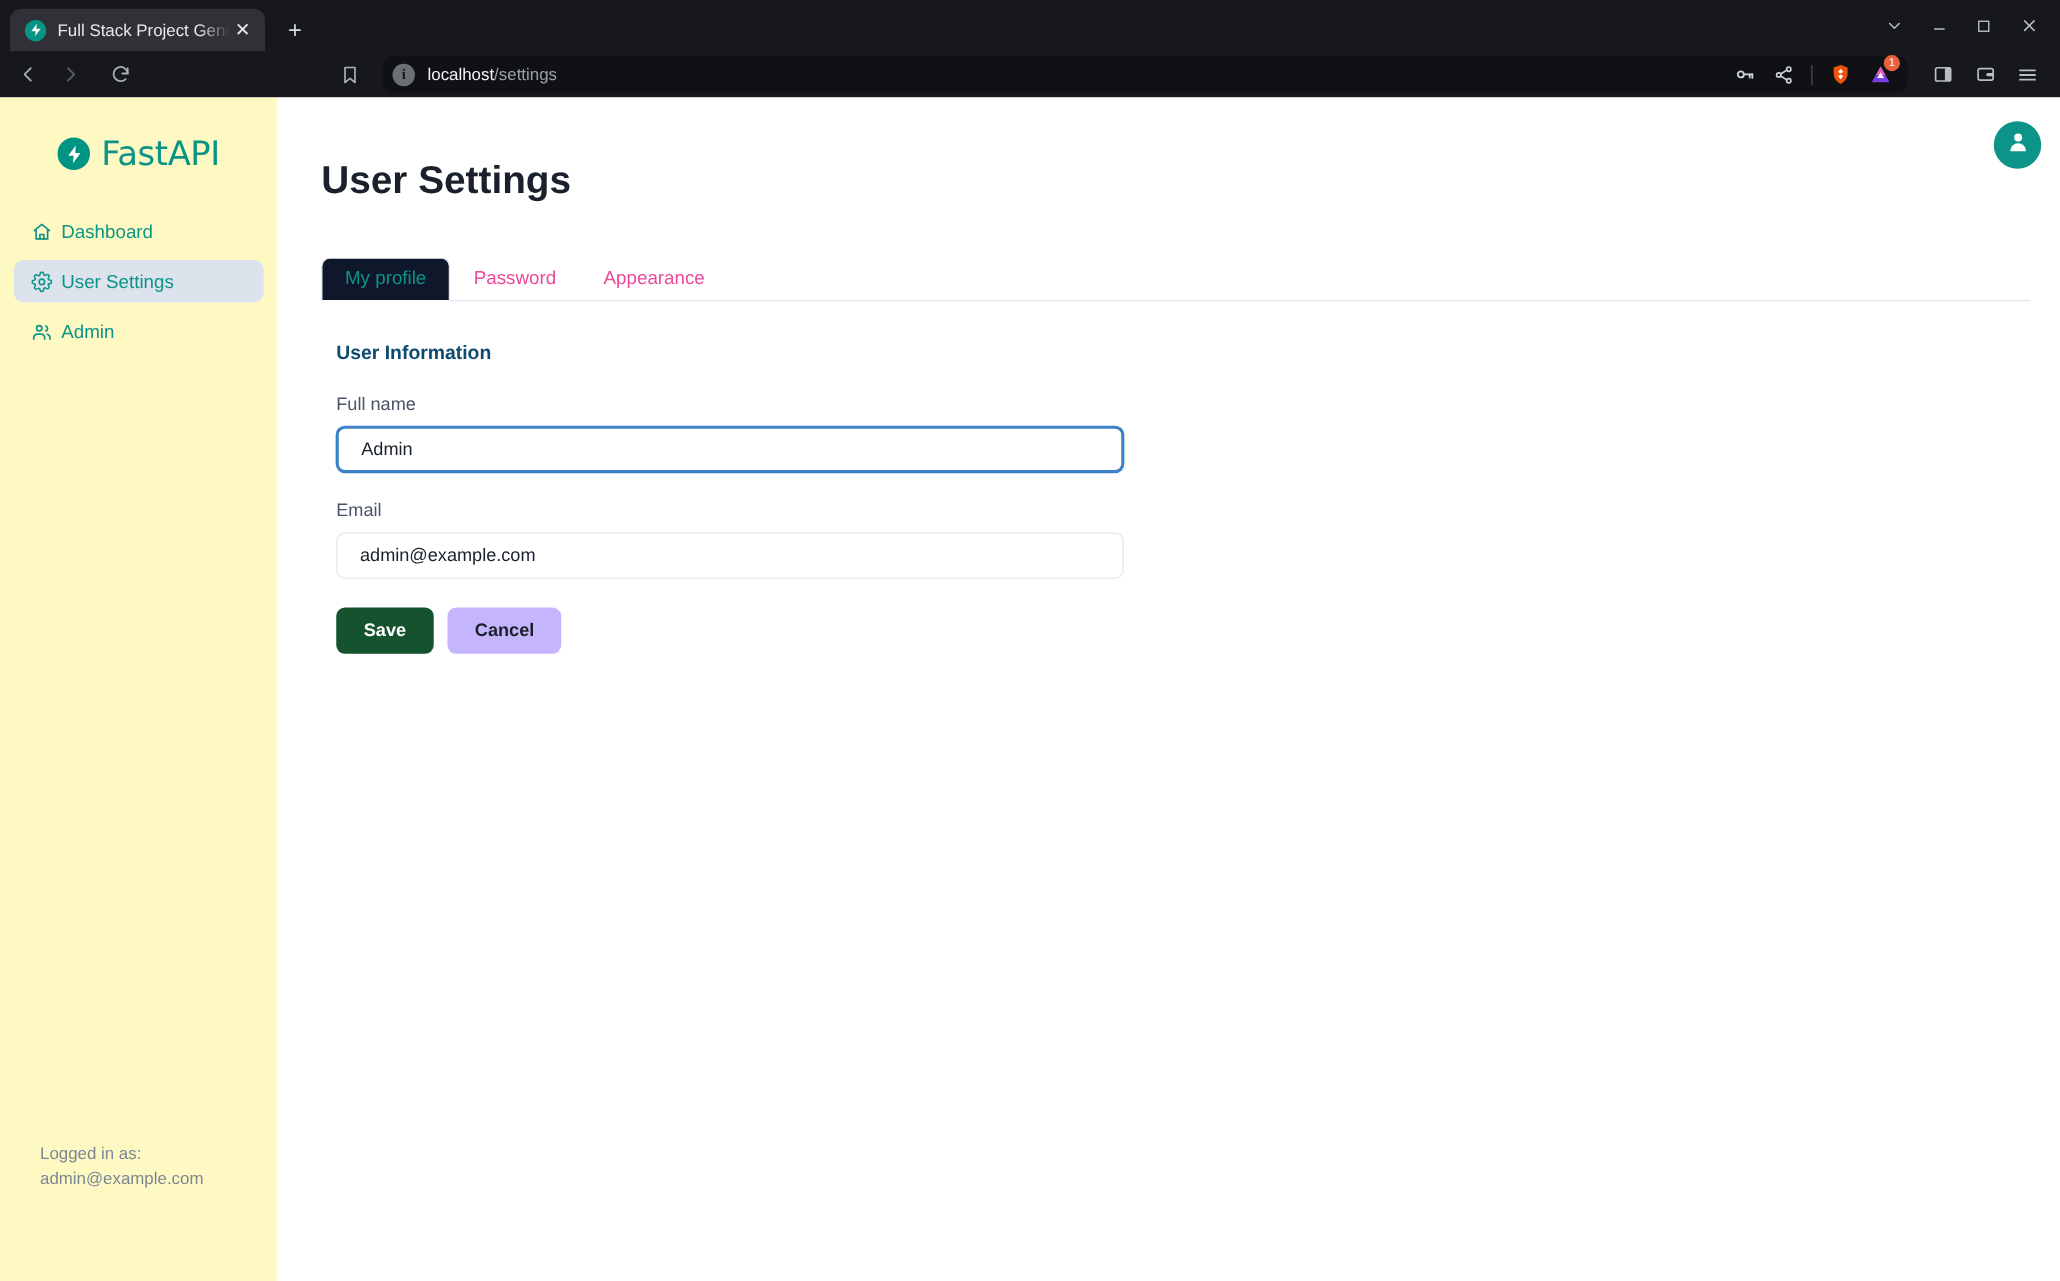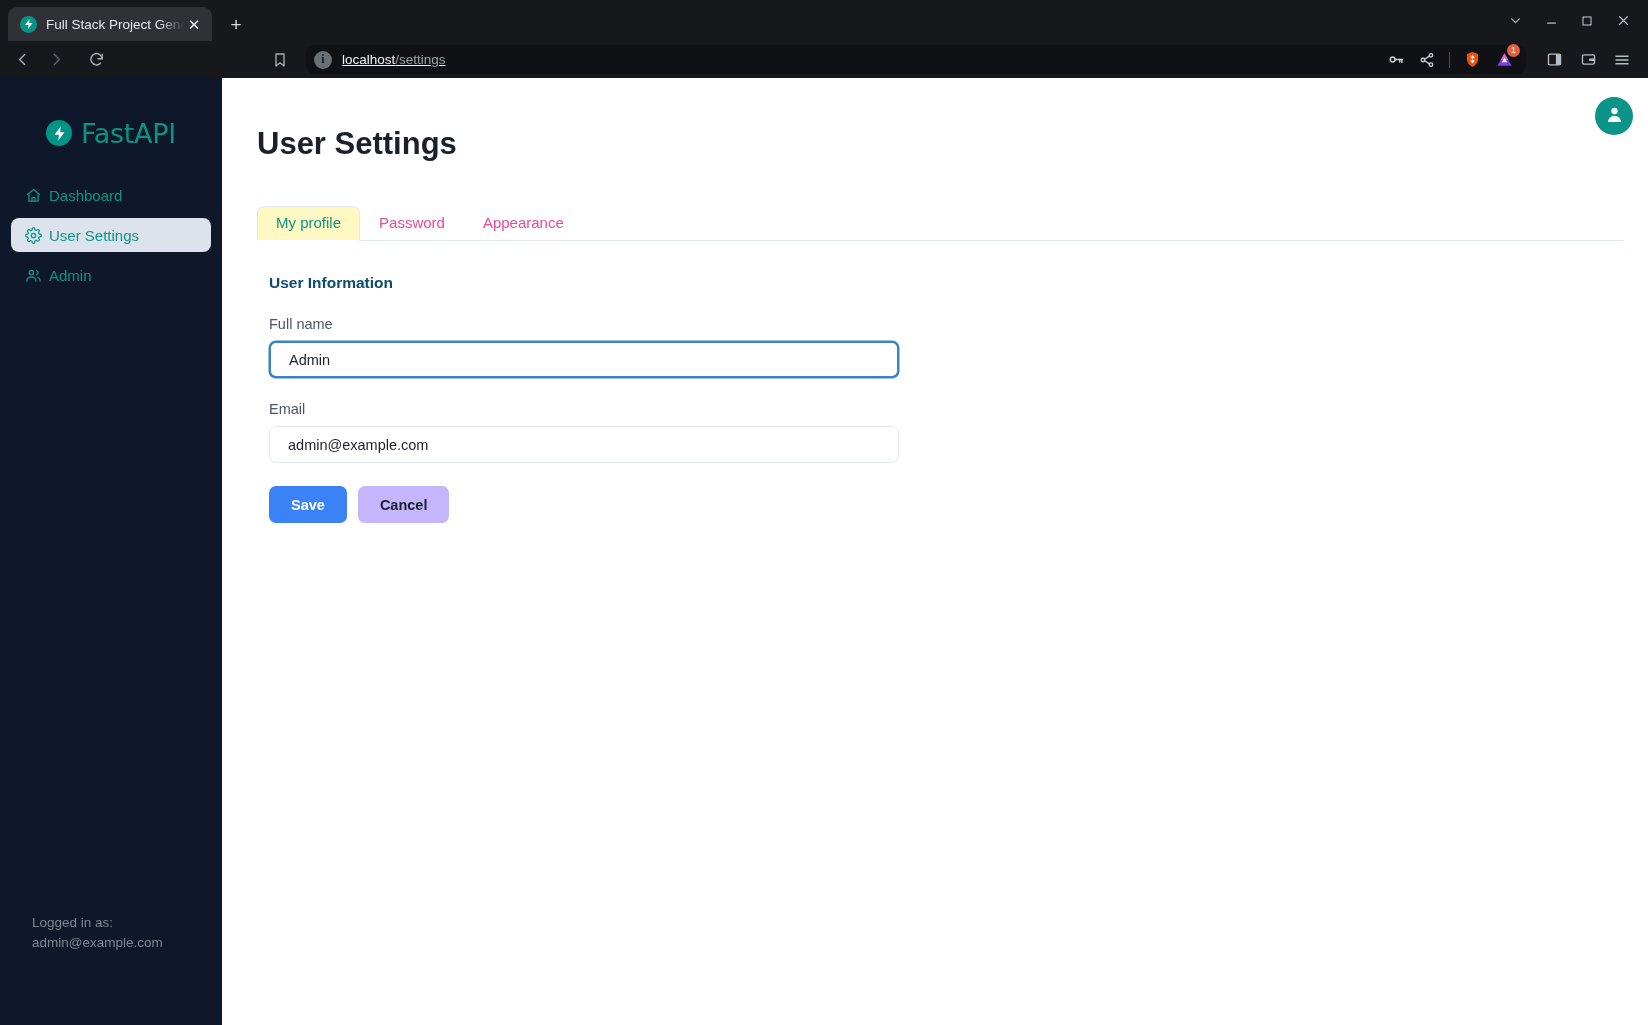--- a/index.html
+++ b/index.html
@@ -100,21 +100,21 @@
   #info-icon {
     width: 18px; height: 18px; border-radius: 50%;
     background: #6b7077;
     color: #16171a;
     display: flex; align-items: center; justify-content: center;
     font-size: 12px; font-weight: bold;
     font-family: "Liberation Serif", serif;
     flex: 0 0 auto;
     margin-right: 10px;
   }
-  #url-text { font-size: 13.5px; color: #f1f3f5; white-space: nowrap; text-decoration: underline; }
+  #url-text { font-size: 13.5px; color: #f1f3f5; white-space: nowrap; }
   #url-text .path { color: #9ba1a9; }
   #url-actions {
     margin-left: auto;
     display: flex; align-items: center; gap: 4px;
     padding-right: 2px;
   }
   #url-actions .act {
     width: 28px; height: 26px;
     display: flex; align-items: center; justify-content: center;
     color: #cdd2d8;
@@ -141,23 +141,23 @@
     width: 1648px;
     height: 947px;
     background: #ffffff;
     display: flex;
   }
 
   
   #sidebar {
     width: 222px;
     flex: 0 0 222px;
-    background: #0f172a;
-    position: relative;
-    padding-top: 32px;
+    background: #fef9c3;
+    position: relative;
+    padding-top: 22px;
   }
   #logo {
     display: flex; align-items: center; justify-content: center;
     gap: 9px;
     height: 46px;
     margin-bottom: 22px;
   }
   #logo .logo-mark {
     width: 26px; height: 26px; border-radius: 50%;
     background: #009485;
@@ -228,21 +228,21 @@
     color: #ec4899;
     padding: 7px 18px 8px 18px;
     line-height: 18px;
     position: relative;
     top: 1px;
     border: 1px solid transparent;
     border-radius: 7px 7px 0 0;
   }
   .ui-tab.active {
     color: #0d9488;
-    background: #fef9c3;
+    background: #0f172a;
     border-color: #e2e8f0;
     border-bottom-color: #ffffff;
   }
   #form-area { margin: 33px 0 0 31px; }
   #form-heading {
     font-size: 15.5px;
     font-weight: bold;
     color: #0c4a6e;
     margin-bottom: 24px;
   }
@@ -273,21 +273,21 @@
   .btn {
     height: 37px;
     border-radius: 7px;
     font-size: 14.5px;
     font-weight: bold;
     display: flex; align-items: center; justify-content: center;
     padding: 0 22px;
     border: none;
     font-family: "Liberation Sans", sans-serif;
   }
-  .btn-primary { background: #3b82f6; color: #ffffff; }
+  .btn-primary { background: #14532d; color: #ffffff; }
   .btn-secondary { background: #c4b5fd; color: #1a202c; }
 </style>
 </head>
 <body>
 
 <div id="browser-chrome">
 
   <div id="tab-strip">
     <div id="tab">
       <span class="favicon">

